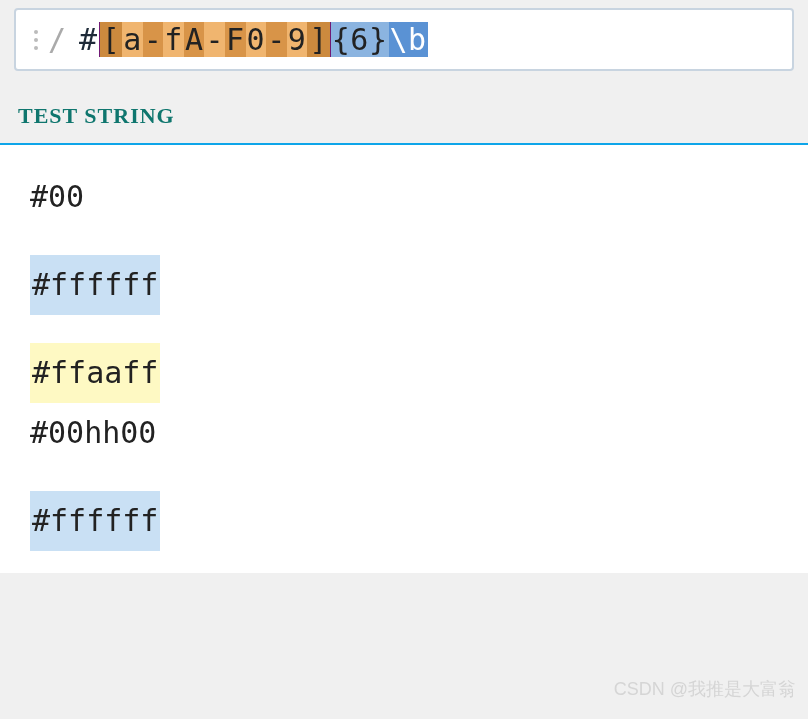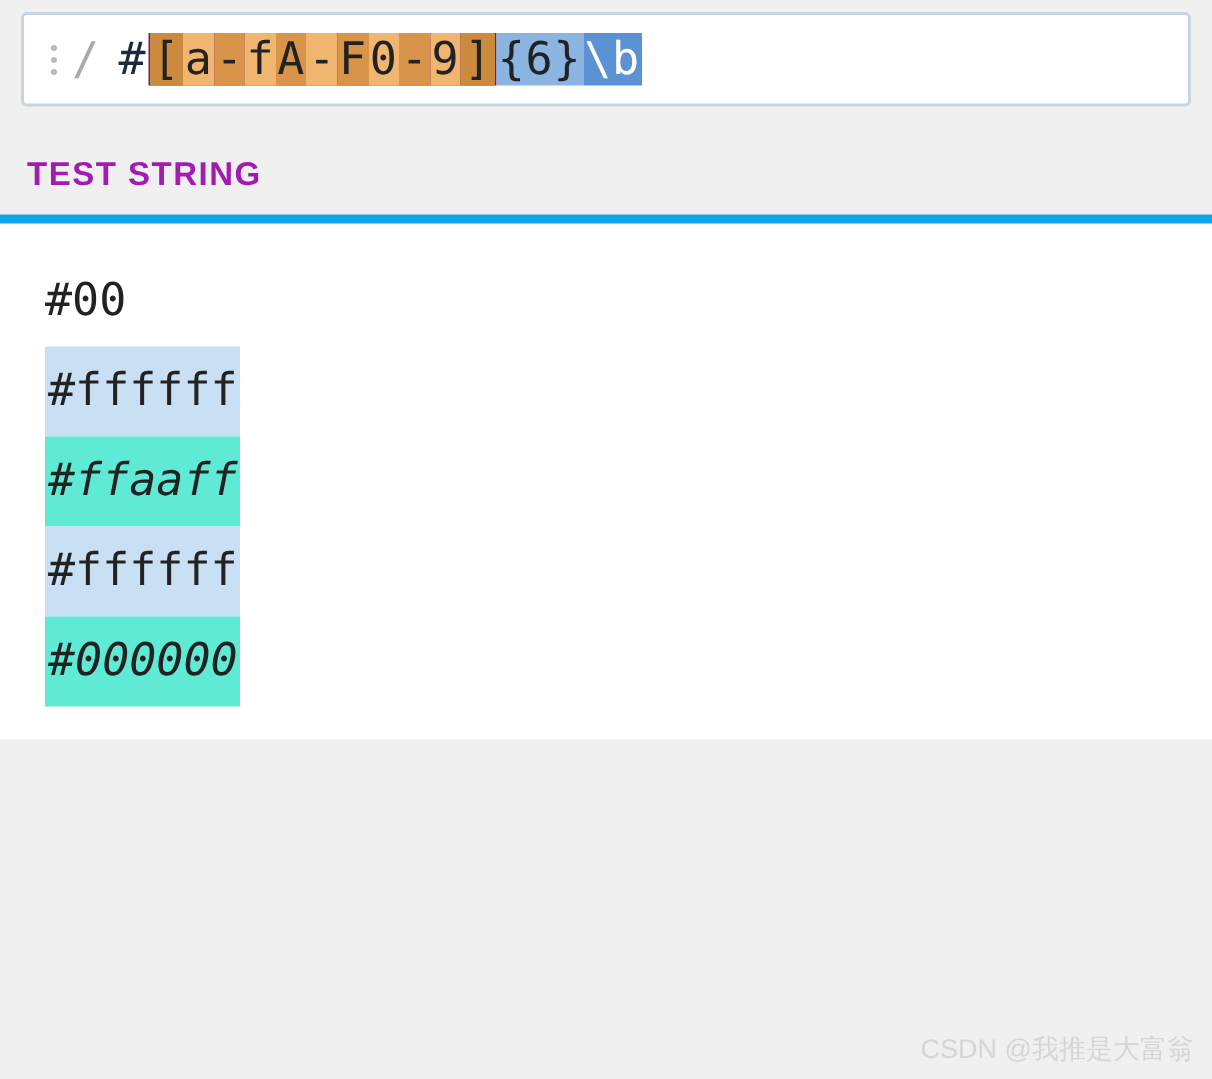--- a/index.html
+++ b/index.html
@@ -64,47 +64,49 @@
     .cc-b { background: #d89448; padding: 0 1px;}
     .tok-quant {
       background: #8bb4e0;
       color: #222;
     }
     .tok-anchor {
       background: #5a92d4;
       color: #fff;
     }
     .section-header {
-      color: #a21caf;
+      color: #0f766e;
       font-weight: 700;
       font-size: 22px;
       letter-spacing: 1px;
       margin: 32px 0 0 18px;
       text-transform: uppercase;
+      font-family: Liberation Serif, serif;
     }
     .test-area {
       background: #fff;
-      border-top: 6px solid #0ea5e9;
+      border-top: 2px solid #0ea5e9;
       padding: 22px 30px;
       font-family: "Consolas", "Monaco", monospace;
       font-size: 30px;
       line-height: 2.0;
       color: #222;
       margin-top: 14px;
     }
     .test-line { display: block; }
     .match {
       display: inline-block;
       padding: 0 2px;
+      margin-top: 28px;
     }
     .match-light { background: #c9e0f4; }
-    .match-dark { background: #5eead4; font-style: italic; }
+    .match-dark { background: #fef9c3; }
     .watermark {
       position: absolute;
-      bottom: 8px;
+      bottom: 18px;
       right: 12px;
       font-size: 18px;
       color: #d5d5d5;
       font-family: sans-serif;
       pointer-events: none;
     }
   </style>
 </head>
 <body>
 
@@ -131,17 +133,17 @@
       <span class="tok tok-anchor">\b</span>
   </span>
 </div>
 
 <div class="section-header">TEST STRING</div>
 
 <div class="test-area" id="test-area">
     <div class="test-line">#00</div>
     <div class="test-line"><span class="match match-light">#ffffff</span></div>
     <div class="test-line"><span class="match match-dark">#ffaaff</span></div>
+    <div class="test-line">#00hh00</div>
     <div class="test-line"><span class="match match-light">#ffffff</span></div>
-    <div class="test-line"><span class="match match-dark">#000000</span></div>
   </div>
 
 <div class="watermark">CSDN @我推是大富翁</div>
 
 </body></html>

